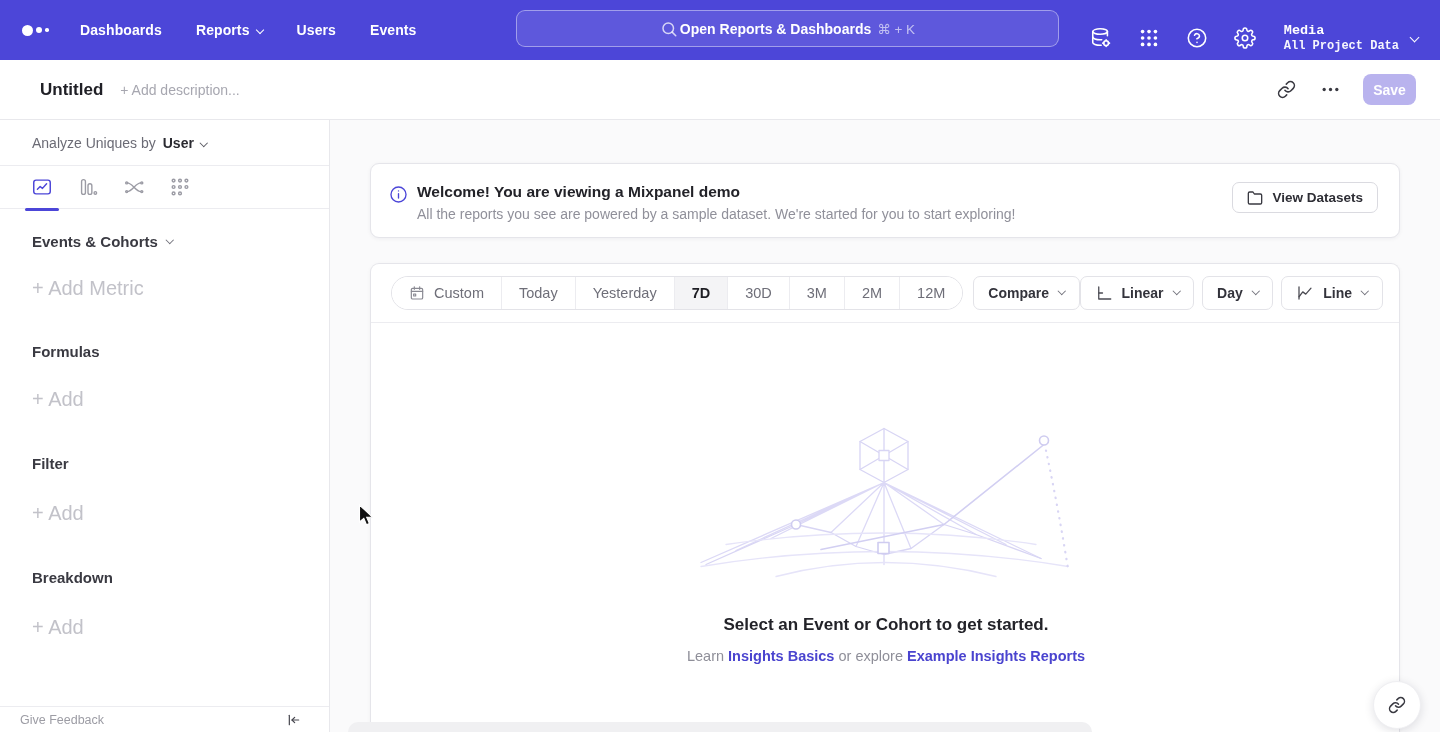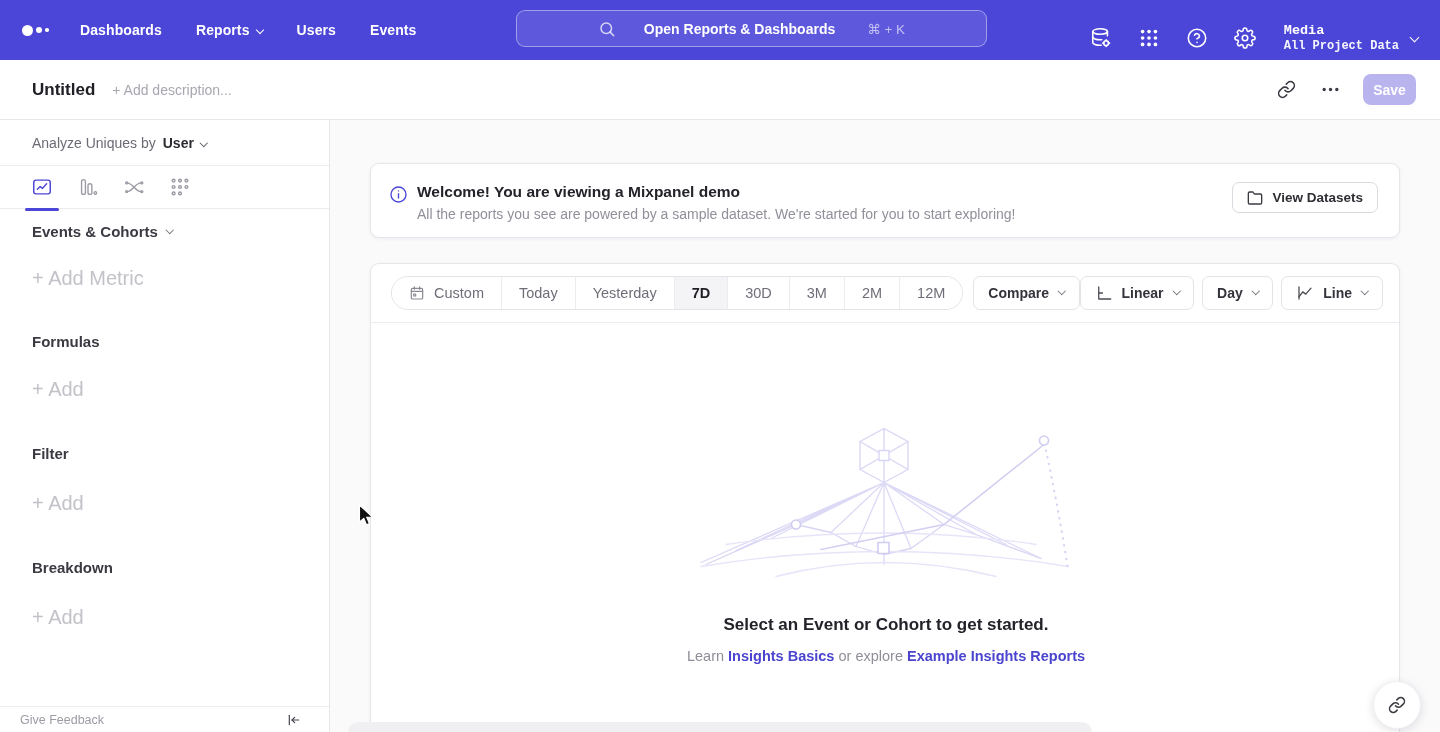--- a/index.html
+++ b/index.html
@@ -11,34 +11,34 @@
 
   
   .topnav { position:absolute; top:0; left:0; width:1440px; height:60px; background:#4c46d8; display:flex; align-items:center; z-index:5; }
   .logo { display:flex; align-items:center; gap:3px; margin-left:22px; width:42px; }
   .logo i { background:#fff; border-radius:50%; display:block; }
   .logo i:nth-child(1){ width:11px; height:11px; }
   .logo i:nth-child(2){ width:6px; height:6px; }
   .logo i:nth-child(3){ width:3.5px; height:3.5px; }
   .nav-links { display:flex; align-items:center; gap:34px; margin-left:16px; }
   .nav-links a { color:#fff; font-size:14px; font-weight:700; text-decoration:none; letter-spacing:.1px; cursor:pointer; }
-  .search { position:absolute; left:516px; top:10px; width:471px; height:37px; border:1px solid rgba(255,255,255,.42); background:rgba(255,255,255,.10); border-radius:9px; display:flex; align-items:center; justify-content:center; gap:28px; color:#fff; cursor:pointer; }
+  .search { position:absolute; left:516px; top:10px; width:543px; height:37px; border:1px solid rgba(255,255,255,.42); background:rgba(255,255,255,.10); border-radius:9px; display:flex; align-items:center; justify-content:center; gap:2px; color:#fff; cursor:pointer; }
   .search .s-label { font-size:14px; font-weight:700; }
   .search .s-short { font-size:13.5px; color:rgba(255,255,255,.62); margin-left:4px; }
   .nav-right { position:absolute; right:22px; top:0; height:76px; display:flex; align-items:center; gap:26px; color:#fff;font-family:Liberation Mono, monospace; }
   .nav-icon { width:22px; height:22px; color:#fff; cursor:pointer; }
   .nav-icon svg { width:22px; height:22px; stroke-width:1.7; }
   .project { display:flex; align-items:center; cursor:pointer; margin-left:2px; }
   .project .p-name { font-size:13.5px; font-weight:700; line-height:17px; }
   .project .p-sub { font-size:12px; font-weight:700; line-height:15px; opacity:.95; }
   .project .chev { width:7px; height:7px; margin-left:12px; top:-1px; }
 
   
   .rheader { position:absolute; top:60px; left:0; width:1440px; height:60px; background:#fff; border-bottom:1px solid #e8e8ec; display:flex; align-items:center; z-index:4; }
-  .r-title { margin-left:32px; font-size:17px; font-weight:700; color:#202026; cursor:text; }
+  .r-title { margin-left:40px; font-size:17px; font-weight:700; color:#202026; cursor:text; }
   .r-desc { margin-left:17px; font-size:14px; color:#a7a7b0; cursor:text; }
   .r-actions { position:absolute; right:24px; display:flex; align-items:center; gap:22px; }
   .icon-btn { width:22px; height:22px; color:#3a3a42; cursor:pointer; display:flex; align-items:center; justify-content:center; }
   .icon-btn svg { width:19px; height:19px; }
   .save-btn { width:53px; height:31px; background:#b9b3ee; border:none; border-radius:8px; color:#fff; font-size:14px; font-weight:700; font-family:inherit; cursor:default; }
 
   
   .sidebar { position:absolute; top:120px; left:0; width:330px; height:612px; background:#fff; border-right:1px solid #e8e8ec; z-index:3; }
   .analyze-row { height:46px; display:flex; align-items:center; padding-left:32px; border-bottom:1px solid #ececf0; font-size:14px; color:#6b6b75; }
   .analyze-val { margin-left:7px; color:#2b2b31; font-weight:700; cursor:pointer; }
@@ -223,21 +223,21 @@
           <circle cx="5" cy="12" r="1.5"></circle>
           <circle cx="12" cy="12" r="1.5"></circle>
           <circle cx="19" cy="12" r="1.5"></circle>
           <circle cx="5" cy="19" r="1.5"></circle>
           <circle cx="12" cy="19" r="1.5"></circle>
         </svg>
     </span>
   </div>
 
   <div class="side-group">
-    <div class="sec-head" style="margin-top:14px">
+    <div class="sec-head" style="margin-top:24px">
       <span>Events &amp; Cohorts</span>
         <i class="chev"></i>
     </div>
     <div class="add-link" style="margin-top:27px">+ Add Metric</div>
 
     <div class="sec-head" style="margin-top:43px">
       <span>Formulas</span>
     </div>
     <div class="add-link" style="margin-top:28px">+ Add</div>
 

